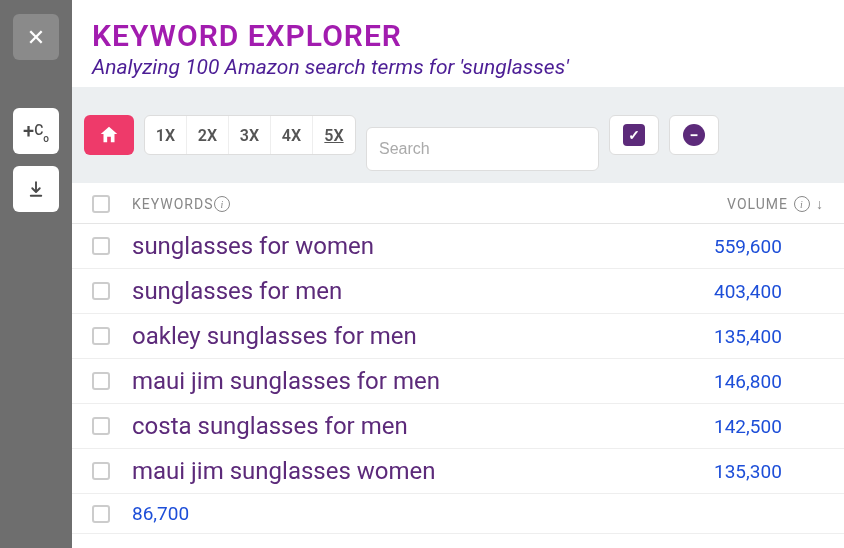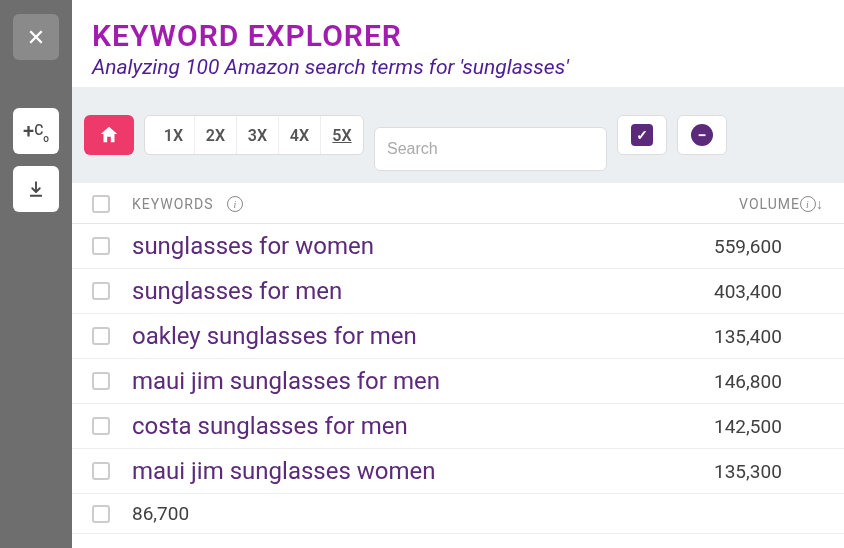--- a/index.html
+++ b/index.html
@@ -71,21 +71,20 @@
       align-items: center;
       justify-content: center;
       cursor: pointer;
     }
     .mult-group {
       display: flex;
       background: #fff;
       border: 1px solid #ddd;
       border-radius: 6px;
       overflow: hidden;
-      padding-left: 8px;
     }
     .mult-btn {
       width: 42px;
       height: 38px;
       display: flex;
       align-items: center;
       justify-content: center;
       font-size: 16px;
       font-weight: 600;
       color: #555;
@@ -149,25 +148,26 @@
       letter-spacing: 1px;
       color: #888;
     }
     .th-check {
       width: 40px;
     }
     .th-keywords {
       flex: 1;
       display: flex;
       align-items: flex-start;
-      gap: 14px;
+      gap: 1px;
     }
     .th-volume {
       display: flex;
       align-items: center;
+      gap: 6px;
     }
     .info-circle {
       width: 16px;
       height: 16px;
       border: 1.5px solid #888;
       border-radius: 50%;
       display: inline-flex;
       align-items: center;
       justify-content: center;
       font-size: 10px;
@@ -190,21 +190,21 @@
       border-bottom: 1px solid #eee;
     }
     .row-check { width: 40px; }
     .row-keyword {
       flex: 1;
       font-size: 24px;
       color: #5c2a7a;
     }
     .row-volume {
       font-size: 19px;
-      color: #404040;
+      color: #1d4ed8;
       min-width: 110px;
     }
   </style>
 </head>
 <body>
 
 <div class="sidebar">
   <div class="side-btn side-close">
     <span>✕</span>
   </div>

